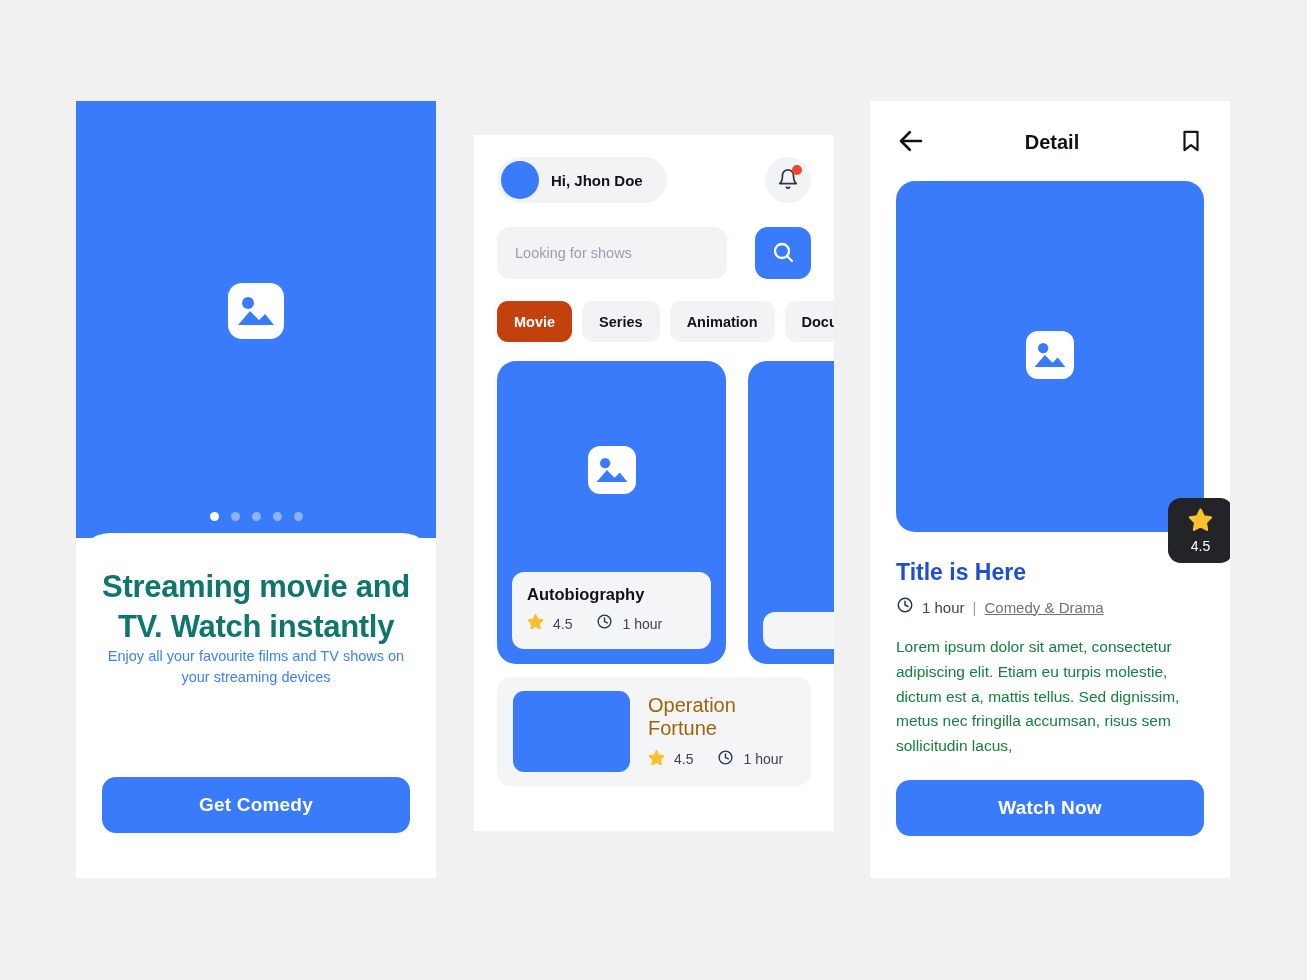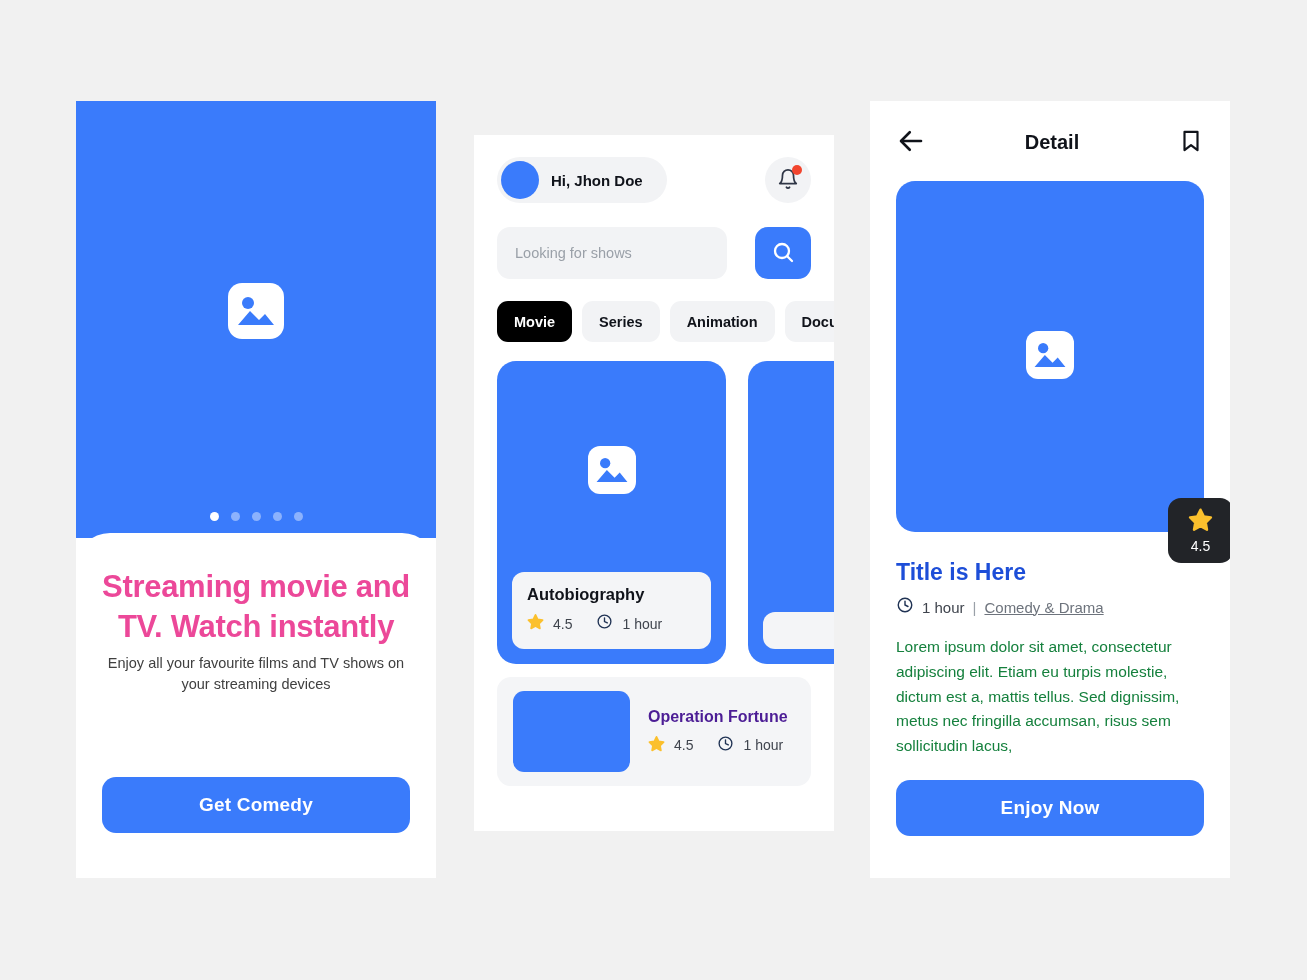--- a/index.html
+++ b/index.html
@@ -39,24 +39,24 @@
   .dot.active { background: #ffffff; }
 
   .sheet {
     position: absolute; left: 0; top: 432px; width: 100%; height: 345px;
     background: #ffffff; border-radius: 34px 34px 0 0;
     padding: 34px 22px 0 22px;
     text-align: center;
   }
   .headline {
     font-size: 31px; font-weight: 700; line-height: 1.28;
-    color: #ec4899; letter-spacing: -.3px;
+    color: #0f766e; letter-spacing: -.3px;
   }
   .subline {
-    margin-top: 7px; font-size: 14.5px; line-height: 1.45; color: #404040;
+    margin-top: 0; font-size: 14.5px; line-height: 1.45; color: #3b82f6;
   }
   .btn-primary {
     display: flex; align-items: center; justify-content: center;
     height: 56px; border-radius: 14px; background: #3a7bfb;
     color: #ffffff; font-size: 19px; font-weight: 700; letter-spacing: .2px;
     border: none; cursor: pointer; width: 100%;
   }
   .btn-wrap-1 { position: absolute; left: 26px; right: 26px; top: 676px; }
 
   
@@ -92,21 +92,21 @@
     border: none; cursor: pointer; flex: none;
   }
 
   .chips { display: flex; gap: 10px; margin-top: 22px; }
   .chip {
     height: 41px; border-radius: 11px; background: #f2f3f5;
     display: flex; align-items: center; padding: 0 17px;
     font-size: 14.5px; font-weight: 600; color: #10131a;
     border: none; cursor: pointer; white-space: nowrap; flex: none;
   }
-  .chip.active { background: #000000; color: #ffffff; }
+  .chip.active { background: #c2410c; color: #ffffff; }
 
   .cards-row { display: flex; gap: 22px; margin-top: 19px; }
   .movie-card {
     width: 229px; height: 303px; border-radius: 19px; background: #3a7bfb;
     flex: none; position: relative;
   }
   .movie-card .ph { position: absolute; left: 50%; top: 85px; transform: translateX(-50%); }
   .card-info {
     position: absolute; left: 15px; right: 15px; bottom: 15px;
     background: #f4f5f7; border-radius: 12px; padding: 13px 15px 15px 15px;
@@ -116,21 +116,21 @@
   .meta-txt { font-size: 14px; color: #3f444d; }
   .meta-gap { width: 6px; }
 
   .section-title { font-size: 18.5px; font-weight: 700; color: #10131a; margin-top: 24px; }
 
   .top-item {
     display: flex; align-items: center; gap: 18px; margin-top: 13px;
     background: #f4f5f7; border-radius: 14px; padding: 14px 16px;
   }
   .top-thumb { width: 117px; height: 81px; border-radius: 11px; background: #3a7bfb; flex: none; }
-  .top-title { font-size: 16px; font-weight: 700; color: #4c1d95; }
+  .top-title { font-size: 20px; font-weight: 400; color: #a16207; }
 
   
   .detail-head {
     display: flex; align-items: center; justify-content: space-between;
     padding: 25px 26px 0 26px;
   }
   .icon-btn { background: none; border: none; cursor: pointer; display: flex; padding: 0; }
   .detail-title { font-size: 20px; font-weight: 700; color: #10131a; }
 
   .poster {
@@ -346,17 +346,17 @@
           </svg>
         </span>
         <span class="meta-txt">1 hour</span>
         <span class="sep">|</span>
         <span class="genre">Comedy &amp; Drama</span>
       </div>
       <p class="desc">Lorem ipsum dolor sit amet, consectetur adipiscing elit. Etiam eu turpis molestie, dictum est a, mattis tellus. Sed dignissim, metus nec fringilla accumsan, risus sem sollicitudin lacus,</p>
     </div>
 
     <div class="btn-wrap-3">
-      <button class="btn-primary">Enjoy Now</button>
+      <button class="btn-primary">Watch Now</button>
     </div>
   </div>
 
 </div>
 
 </body></html>

